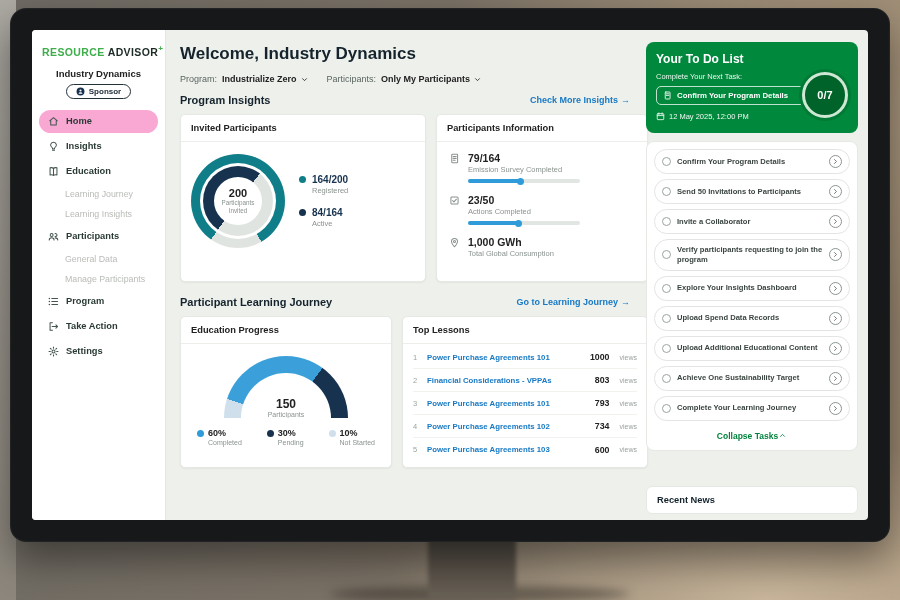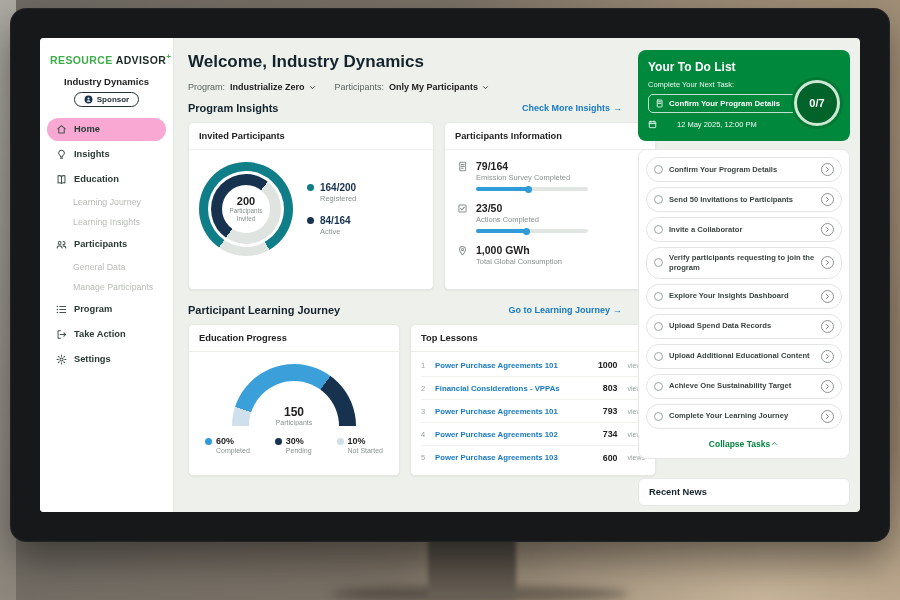--- a/index.html
+++ b/index.html
@@ -10,21 +10,21 @@
       radial-gradient(70% 45% at 85% 100%, rgba(228,208,178,.65), rgba(0,0,0,0) 60%),
       linear-gradient(100deg,#6f6b64,#7b7266 45%,#8d7f6d 72%,#9d8a72);}
   .stage{position:relative;width:900px;height:600px;overflow:hidden}
   .wall-strip{position:absolute;left:0;top:0;width:16px;height:600px;
     background:linear-gradient(180deg,rgba(235,233,227,.5),rgba(190,182,168,.35));}
   .stand{position:absolute;left:428px;top:536px;width:88px;height:64px;
     background:linear-gradient(180deg,#4a453e,#6b6257);filter:blur(2px);}
   .stand-shadow{position:absolute;left:330px;top:586px;width:300px;height:16px;border-radius:50%;
     background:rgba(40,36,30,.45);filter:blur(5px);}
   .monitor{position:absolute;left:10px;top:8px;width:880px;height:534px;background:#17181a;
-    border-radius:16px;padding:30px;box-shadow:0 18px 40px rgba(0,0,0,.45), inset 0 0 2px rgba(255,255,255,.18);}
+    border-radius:16px;padding:22px;box-shadow:0 18px 40px rgba(0,0,0,.45), inset 0 0 2px rgba(255,255,255,.18);}
   .screen{width:100%;height:100%;background:#eef0ec;border-radius:4px;overflow:hidden;display:flex}
 
   
   .i{width:11px;height:11px;fill:none;stroke:currentColor;stroke-width:1.5;stroke-linecap:round;stroke-linejoin:round;display:block}
   .i-sm{width:9px;height:9px}
 
   
   .sidebar{flex:none;width:134px;background:#fff;border-right:1px solid #e4e6e2;padding-top:10px;display:flex;flex-direction:column}
   .logo{padding:4px 10px 2px;font-size:10.5px;font-weight:700;letter-spacing:.4px;white-space:nowrap}
   .logo .lp{color:#3dae49}.logo .ls{color:#1c2b26}.logo sup{color:#3dae49;font-size:8px}
@@ -105,21 +105,21 @@
   .lesson .vw{font-size:8.8px;font-weight:700;color:#222}
   .lesson .vl{font-size:7px;color:#9aa39d;margin-left:2px}
 
   
   .rightcol{flex:none;width:228px;padding:12px 10px 6px 6px;display:flex;flex-direction:column}
   .hero{position:relative;background:#00893c;border-radius:8px;padding:10px 10px 12px;color:#fff}
   .hero-title{font-size:12px;font-weight:700}
   .hero-sub{font-size:7.5px;opacity:.92;margin-top:6px}
   .hero-task{margin-top:5px;width:152px;border:1px solid rgba(255,255,255,.75);border-radius:5px;
     padding:4px 6px;display:flex;align-items:center;gap:5px;font-size:7.8px;font-weight:700;cursor:pointer}
-  .hero-date{margin-top:7px;display:flex;align-items:center;gap:20px;font-size:7.5px;opacity:.95}
+  .hero-date{margin-top:7px;display:flex;align-items:center;gap:4px;font-size:7.5px;opacity:.95}
   .hero-ring{position:absolute;right:10px;top:30px;width:46px;height:46px;border-radius:50%;background:#00632a;
     border:3px solid #cfe8d4;box-shadow:0 0 0 3px #007a34;display:flex;align-items:center;justify-content:center;
     font-size:11px;font-weight:700}
   .tasks{background:#fff;border:1px solid #e6e8e4;border-radius:8px;margin-top:8px;padding:7px 7px 2px}
   .task{display:flex;align-items:center;gap:6px;border:1px solid #e2e5e1;border-radius:14px;
     padding:5px 7px;margin-bottom:5px;cursor:pointer;background:#fff}
   .task .chk{width:9px;height:9px;border:1.4px solid #9aa59e;border-radius:50%;flex:none}
   .task .t-label{flex:1;font-size:7.6px;font-weight:700;color:#3a443f;line-height:1.3}
   .task .chev{width:13px;height:13px;border:1px solid #8b958f;border-radius:50%;display:flex;align-items:center;
     justify-content:center;flex:none;color:#5a655f}

